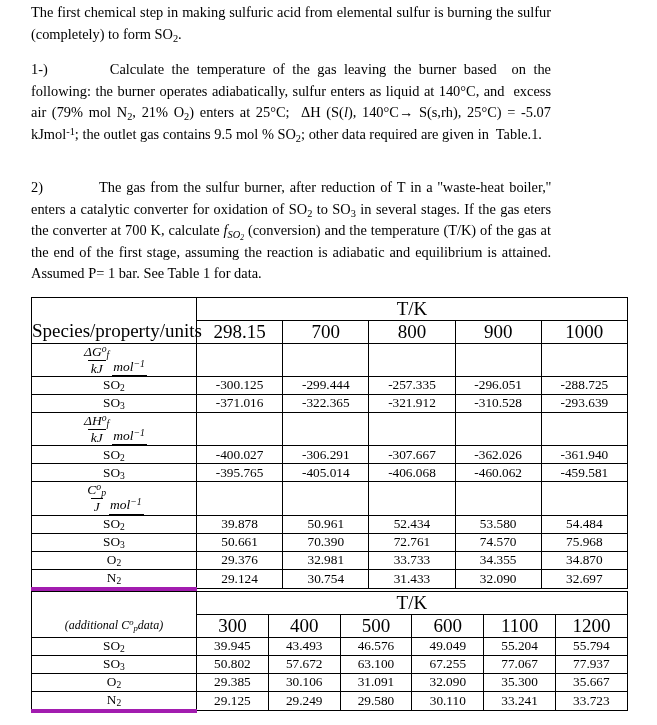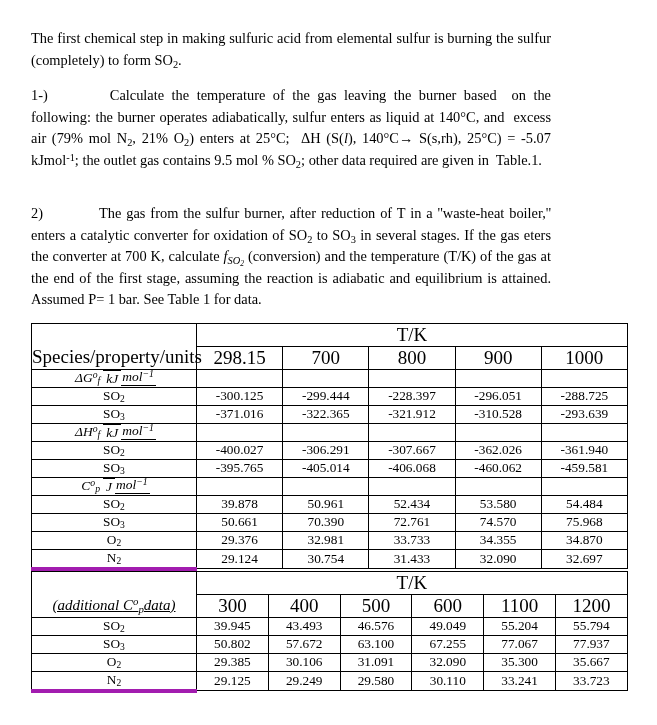--- a/index.html
+++ b/index.html
@@ -12,21 +12,21 @@
     height: 725px;
     font-family: "Liberation Serif", "DejaVu Serif", serif;
     color: #000000;
     overflow: hidden;
   }
   .page {
     position: relative;
     width: 581px;
     height: 725px;
     box-sizing: border-box;
-    padding: 28px 30px 0 31px;
+    padding: 2px 30px 0 31px;
   }
 
   
   .para {
     font-size: 14.4px;
     line-height: 21.5px;
     text-align: justify;
     margin: 0;
   }
   .para.intro { margin-bottom: 14px; }
@@ -96,41 +96,40 @@
   .unitwrap {
     display: inline-flex;
     align-items: center;
     justify-content: center;
     font-style: italic;
     font-size: 13.5px;
     line-height: 1.05;
   }
   .frac {
     display: inline-flex;
-    flex-direction: row;
+    flex-direction: column;
     align-items: center;
     justify-content: center;
   }
   .frac .num { padding: 0 3px 1px 3px; }
   .frac .den {
     padding: 1px 3px 0 3px;
     border-top: 1.2px solid #000;
   }
   .molpart {
     align-self: flex-end;
     padding-bottom: 1px;
     border-bottom: 1.2px solid #000;
     padding-left: 1px;
     padding-right: 2px;
   }
 
   .addl {
     font-style: italic;
-    text-decoration: underline;
-    font-size: 15px;
+    font-size: 12px;
   }
 
   .footnote {
     font-size: 14px;
     line-height: 18px;
     margin: 1px 0 0 0;
   }
 </style>
 </head>
 <body>
@@ -180,21 +179,21 @@
         <td class="blank"></td>
           <td class="blank"></td>
           <td class="blank"></td>
           <td class="blank"></td>
           <td class="blank"></td>
       </tr>
       <tr>
         <td class="species">SO<sub>2</sub></td>
         <td class="val">-300.125</td>
         <td class="val">-299.444</td>
-        <td class="val">-228.397</td>
+        <td class="val">-257.335</td>
         <td class="val">-296.051</td>
         <td class="val">-288.725</td>
       </tr>
       <tr>
         <td class="species">SO<sub>3</sub></td>
         <td class="val">-371.016</td>
         <td class="val">-322.365</td>
         <td class="val">-321.912</td>
         <td class="val">-310.528</td>
         <td class="val">-293.639</td>

